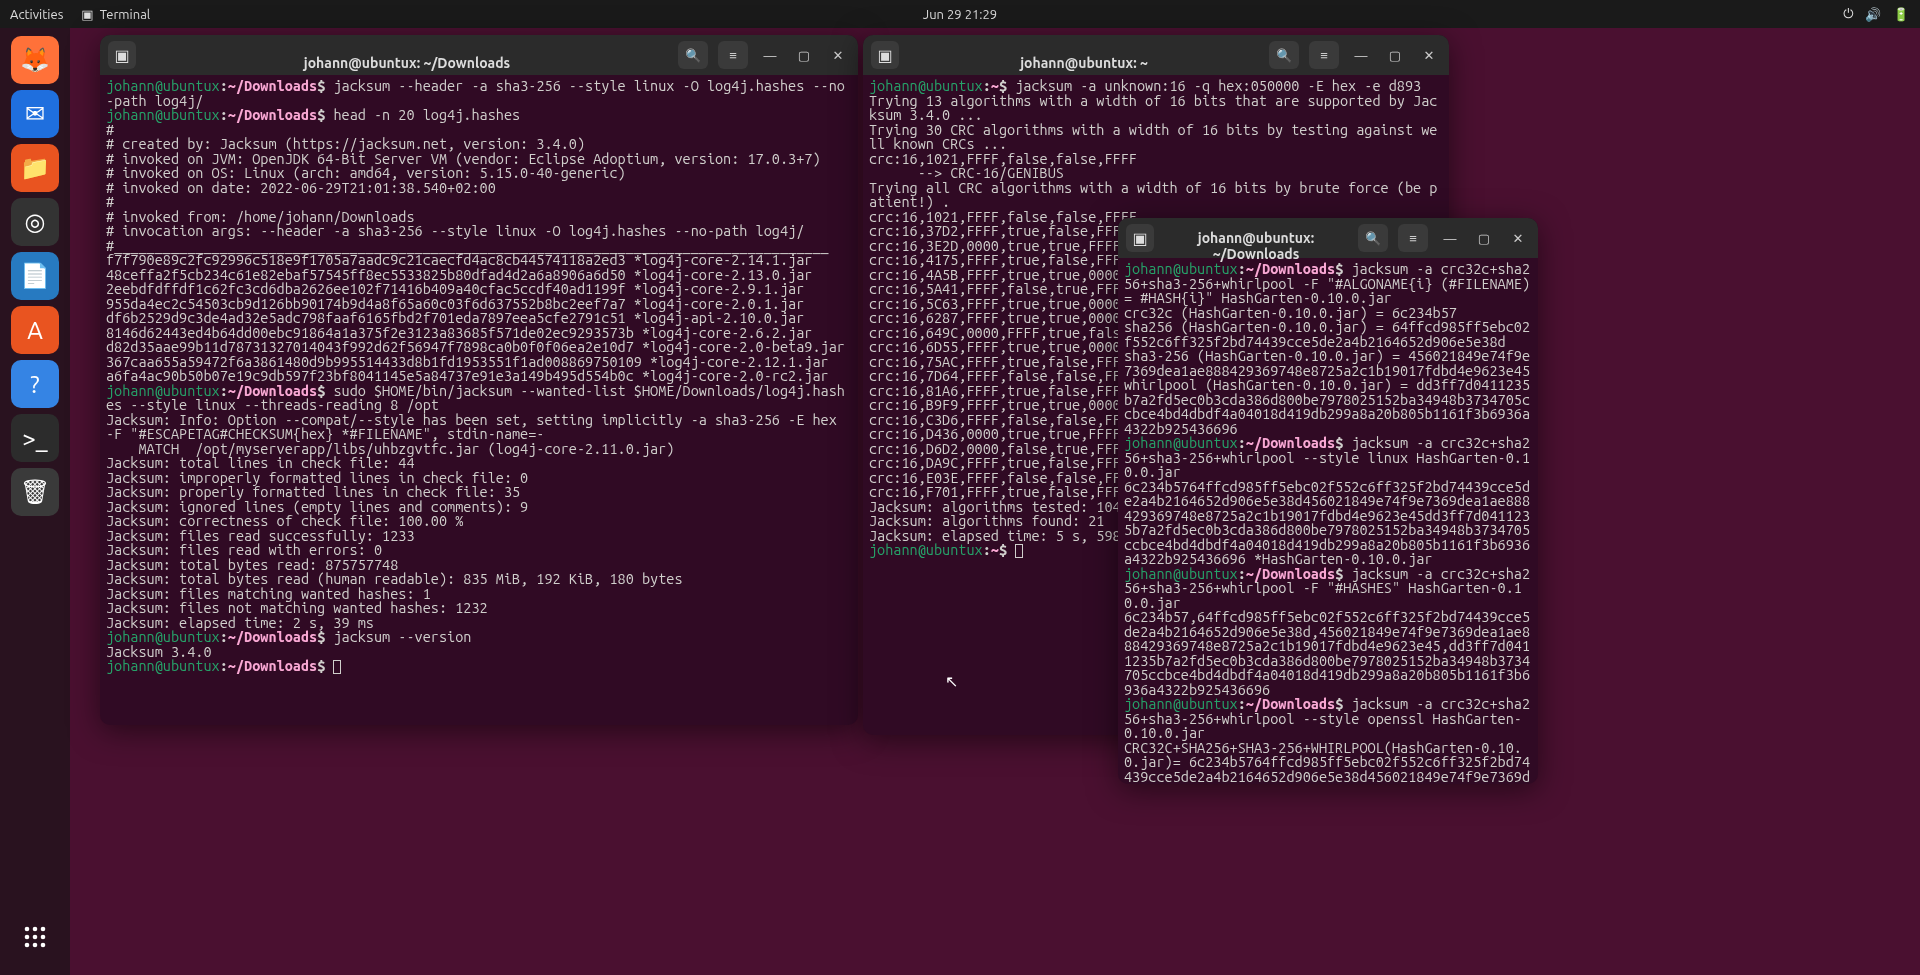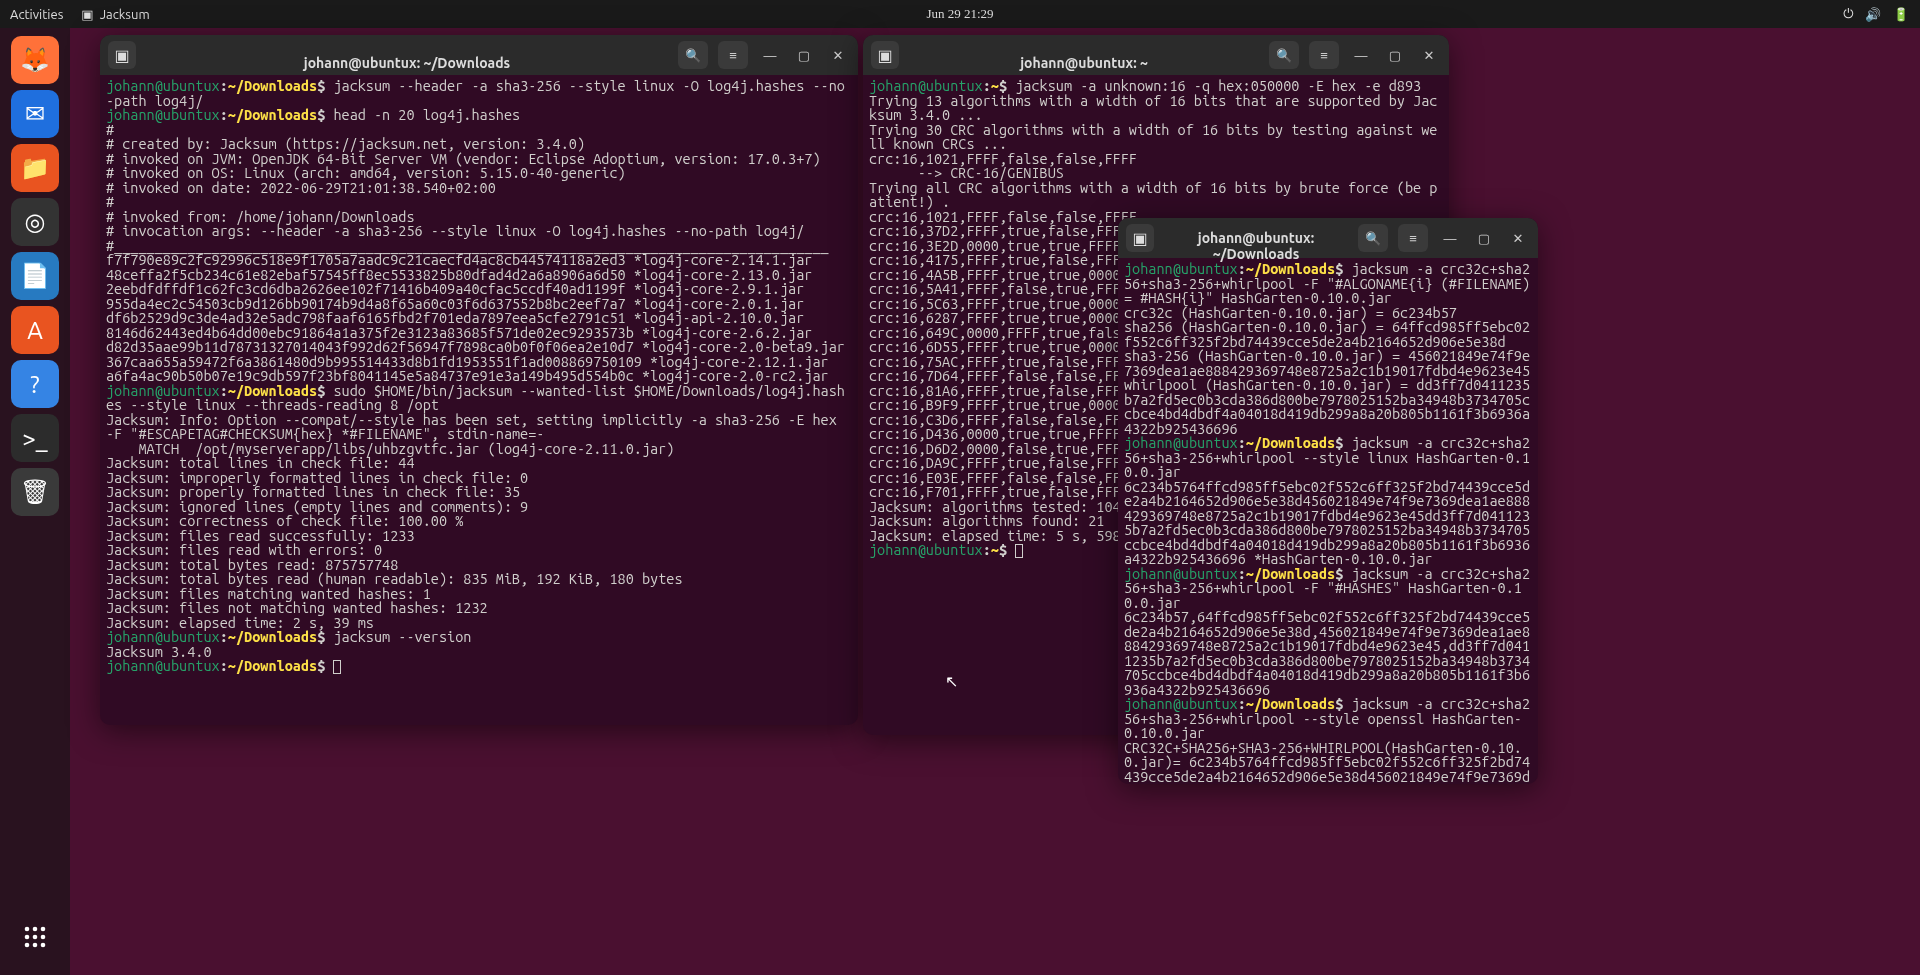--- a/index.html
+++ b/index.html
@@ -16,21 +16,21 @@
   color: #ddd;
   display: flex;
   align-items: center;
   padding: 0 10px;
   font-size: 13px;
   position: relative;
 }
 .topbar .left { display: flex; align-items: center; gap: 18px; }
 .topbar .left .app { display: flex; align-items: center; gap: 6px; }
 .topbar .center {
-  position: absolute; left: 50%; transform: translateX(-50%); font-family: Liberation Serif, serif;
+  position: absolute; left: 50%; transform: translateX(-50%);
 }
 .topbar .right {
   margin-left: auto; display: flex; align-items: center; gap: 12px;
 }
 .dock {
   position: absolute;
   left: 0; top: 28px; bottom: 0;
   width: 70px;
   background: rgba(20,20,20,0.6);
   display: flex; flex-direction: column;
@@ -91,21 +91,21 @@
   padding: 4px 6px;
   font-family: "Ubuntu Mono", monospace;
   font-size: 14.5px;
   line-height: 14.5px;
   color: #d0cfcc;
   white-space: pre-wrap;
   word-break: break-all;
   overflow: hidden;
 }
 .prompt-user { color: #26a269; font-weight: normal; }
-.prompt-path { color: #fde047; font-weight: bold; }
+.prompt-path { color: #f9a8d4; font-weight: bold; }
 .prompt-colon { color: #d0cfcc; font-weight: bold;}
 .cursor {
   display: inline-block;
   width: 8px; height: 14px;
   border: 1px solid #d0cfcc;
   vertical-align: text-bottom;
 }
 .mouse-ptr {
   position: absolute;
   left: 945px; top: 672px;
@@ -114,21 +114,21 @@
 }
 </style>
 </head>
 <body>
 
 <div class="topbar">
   <div class="left">
     <span>Activities</span>
     <span class="app">
       <span>▣</span>
-      <span>Jacksum</span>
+      <span>Terminal</span>
     </span>
   </div>
   <div class="center">Jun 29  21:29</div>
   <div class="right">
     <span>⏻</span>
     <span>🔊</span>
     <span>🔋</span>
   </div>
 </div>
 

